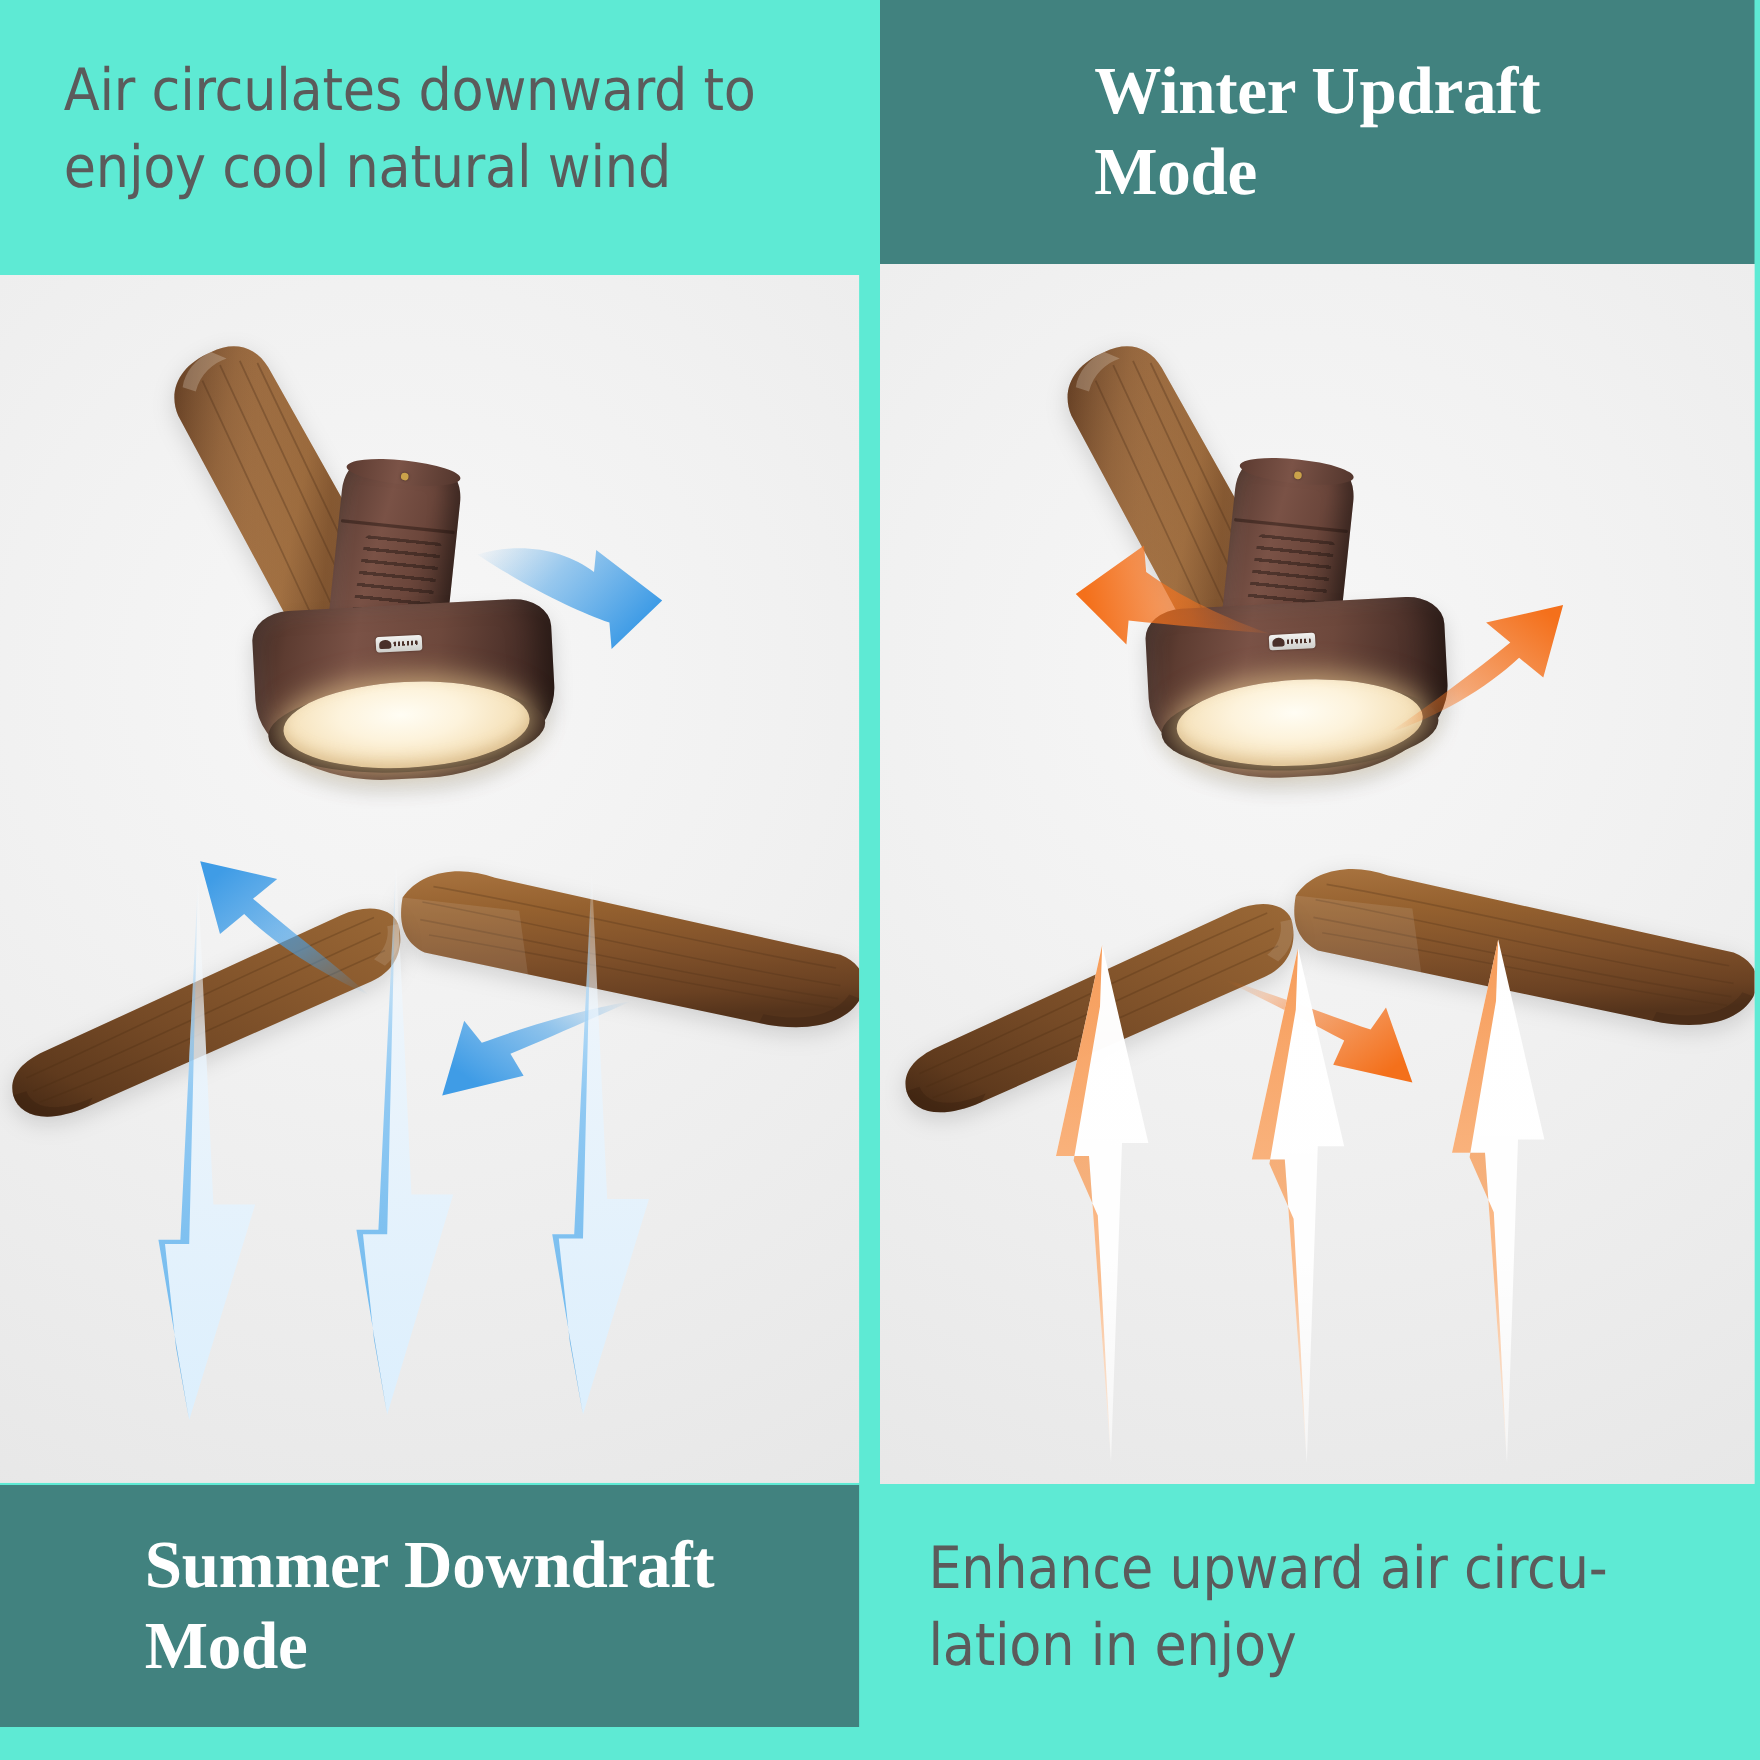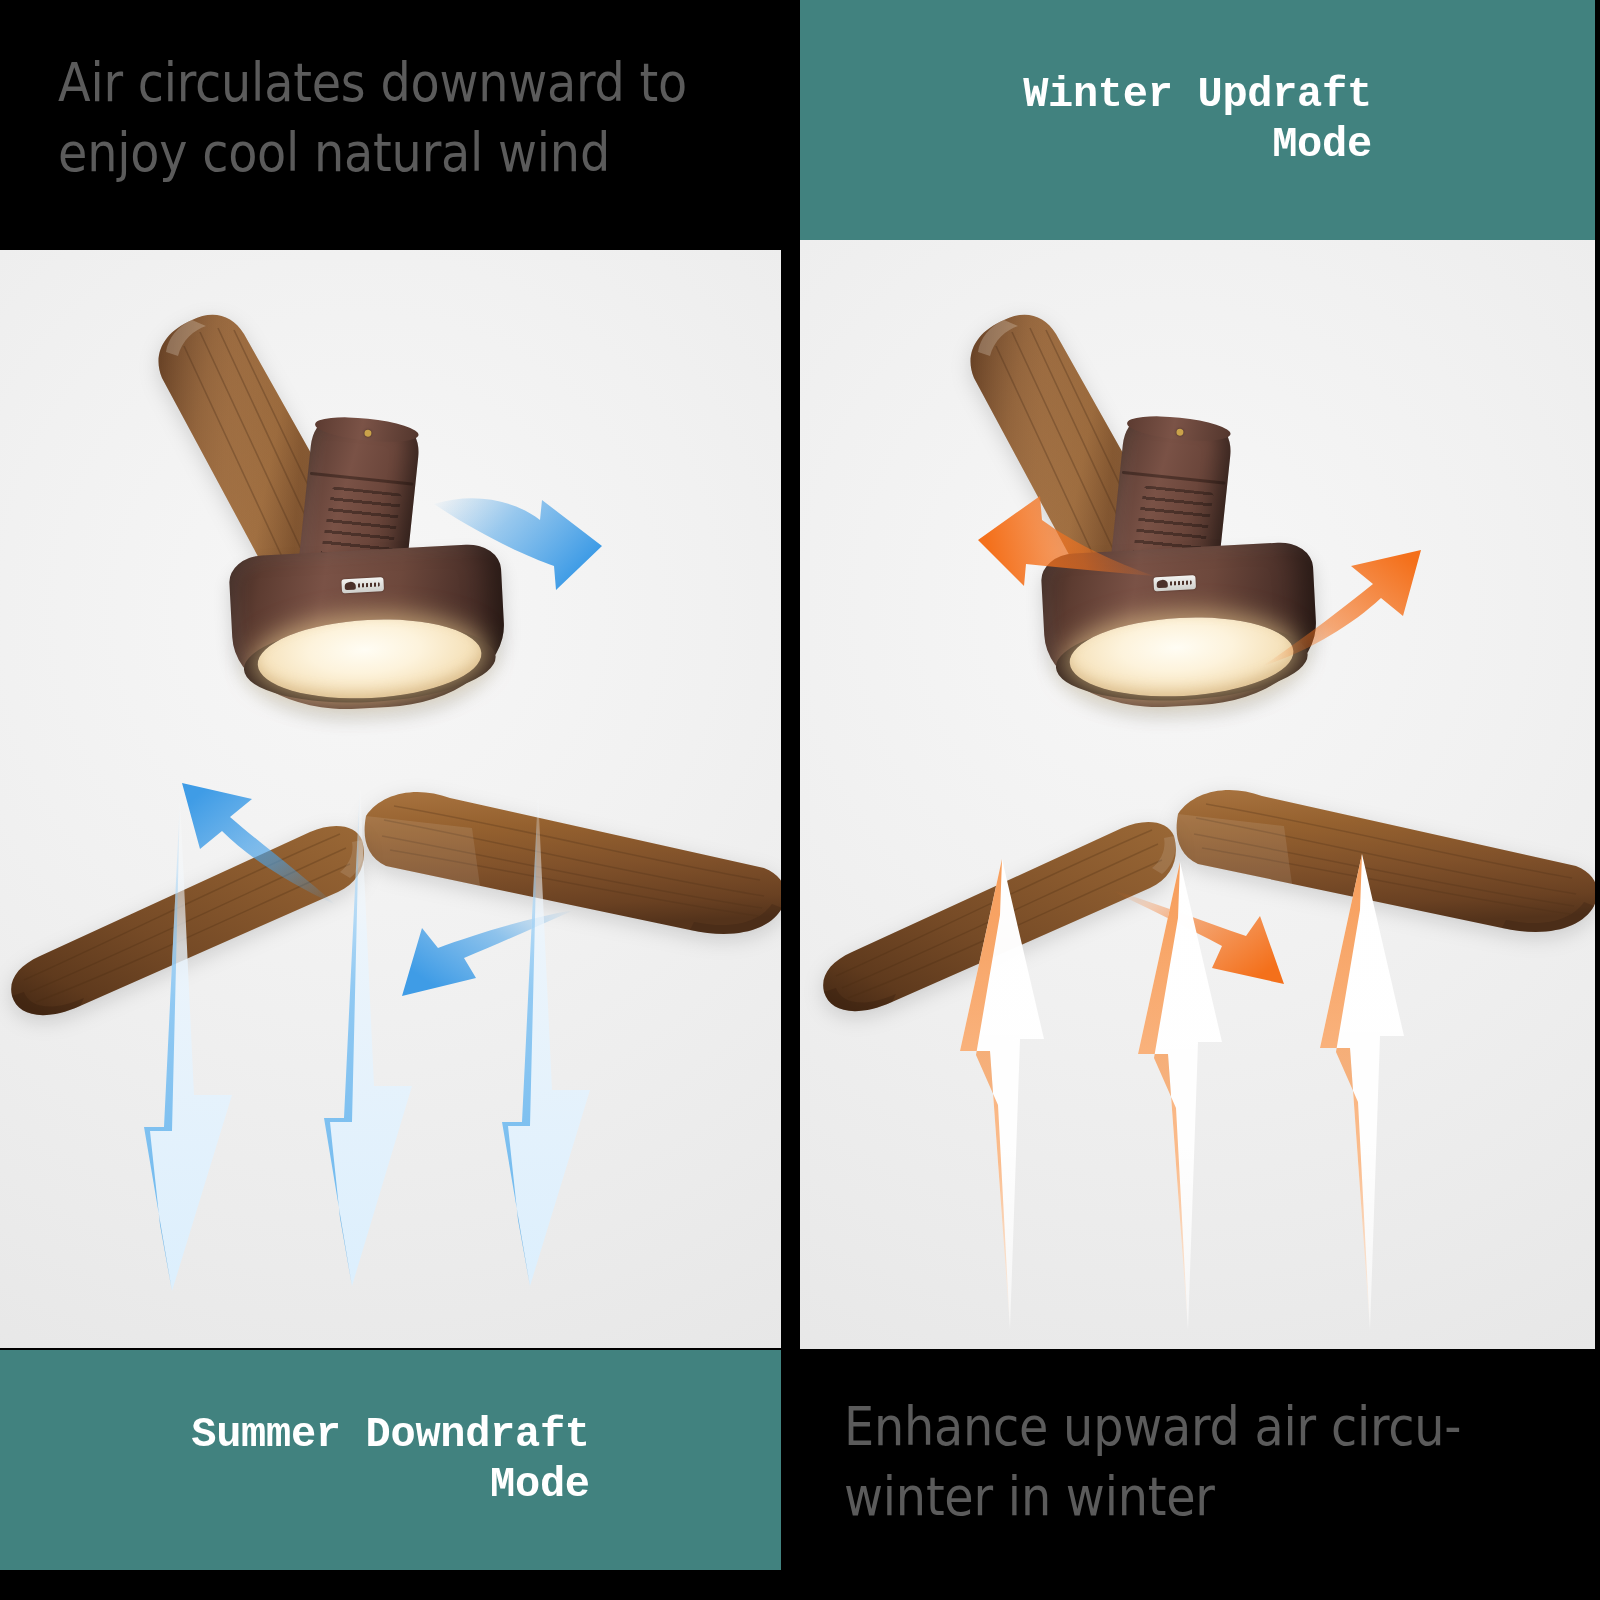--- a/index.html
+++ b/index.html
@@ -1,18 +1,18 @@
 <!DOCTYPE html>
 <html><head>
 <meta charset="utf-8">
 <style>
   html,body{margin:0;padding:0;background:#ffffff;}
   body{width:1600px;height:1600px;font-family:"Liberation Sans",sans-serif;overflow:hidden;}
 
-  .board{position:relative;width:1600px;height:1600px;background:#000000;}
+  .board{position:relative;width:1600px;height:1600px;background:#5eead4;}
 
   
   .panel{position:absolute;}
   .panel-left{left:0;top:0;width:781px;height:1600px;}
   .panel-right{left:800px;top:0;width:795px;height:1600px;}
 
   .caption-text{
     position:absolute;left:0;width:100%;
     color:#5b5b5b;
     font-family:"Liberation Sans Narrow","DejaVu Sans Condensed","Liberation Sans",sans-serif;
@@ -25,22 +25,22 @@
   .caption-br{top:1392px;padding:0 40px 0 44px;text-align:left;}
 
   .band{
     position:absolute;left:0;width:100%;
     background:#41827f;
     display:flex;align-items:center;justify-content:center;
     box-sizing:border-box;
   }
   .band-title{
     color:#ffffff;font-weight:700;
-    font-family:Liberation Mono, monospace;
-    font-size:42px;line-height:1.2;text-align:right;letter-spacing:-0.3px;
+    font-family:Liberation Serif, serif;
+    font-size:61px;line-height:1.2;text-align:left;letter-spacing:-0.3px;
     white-space:pre-line;
   }
   .band-tr{top:0;height:240px;}
   .band-bl{top:1350px;height:220px;}
 
   .photo{
     position:absolute;left:0;width:100%;
     background:#efefef;
     overflow:hidden;
   }
@@ -424,16 +424,16 @@
 
         <svg class="streak" style="left:500px;top:610px;width:130px;height:486px;" viewBox="0 0 130 486">
           <path d="M62 4 L104 186 L80 186 L70 480 L50 198 L20 198 Z" fill="url(#ost)"></path>
           <path d="M62 4 L20 198 L50 198 L70 480 L58 252 L36 202 L60 60 Z" fill="url(#oste)" opacity=".85"></path>
         </svg>
 
       </div>
     </div>
 
     <div class="caption-text caption-br">Enhance upward air circu-
-winter in winter</div>
+lation in enjoy</div>
   </div>
 
 </div>
 
 </body></html>

